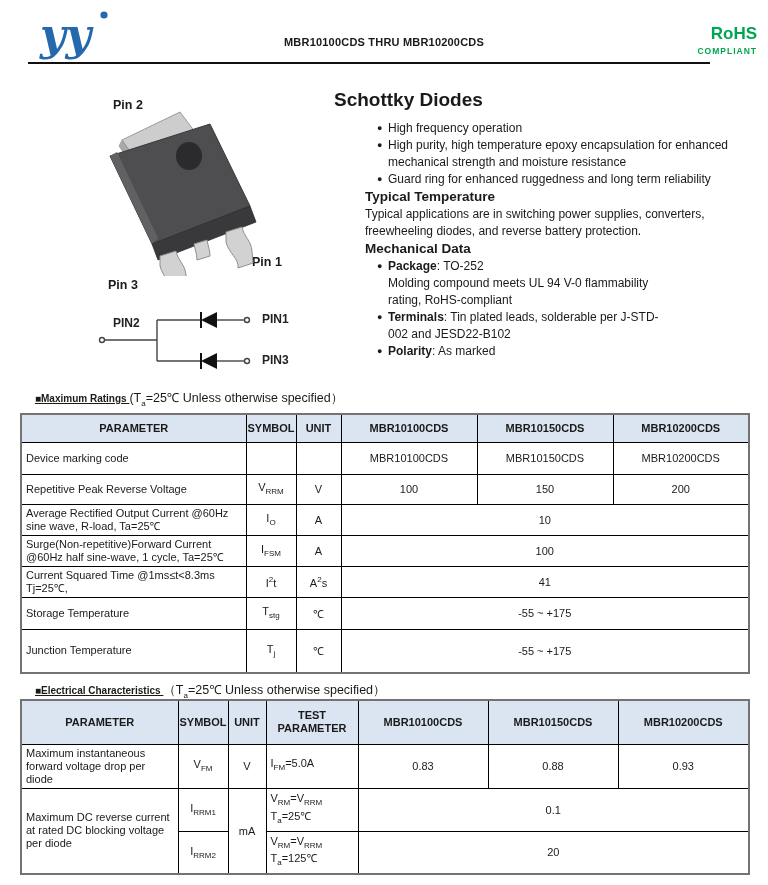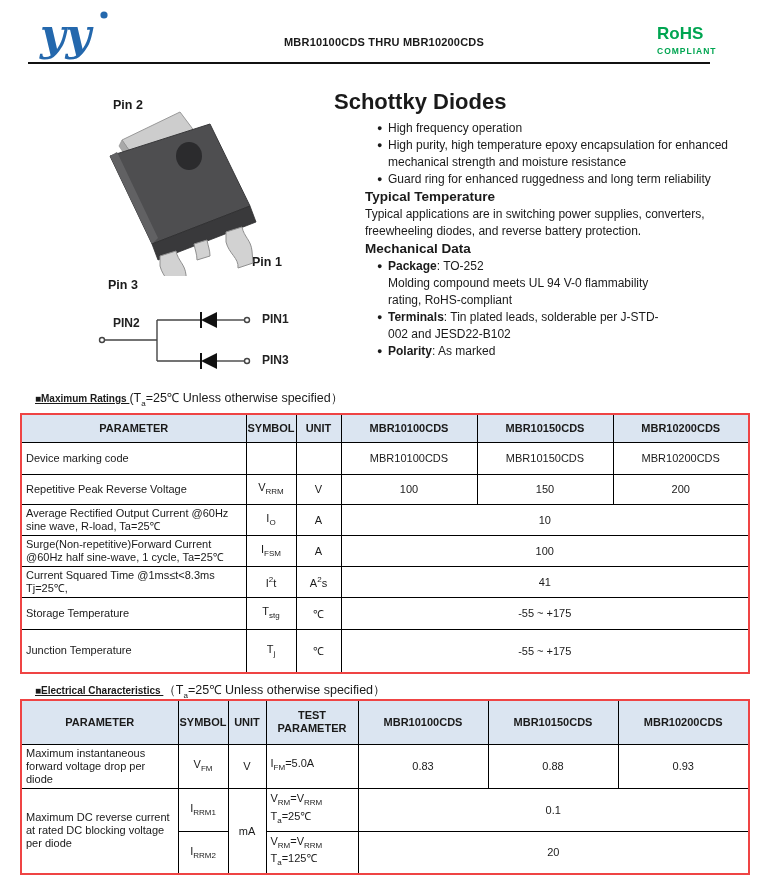--- a/index.html
+++ b/index.html
@@ -1,27 +1,27 @@
 <!DOCTYPE html>
 <html><head>
 <meta charset="utf-8">
 <style>
   * { margin:0; padding:0; box-sizing:border-box; }
   html,body { width:768px; height:885px; background:#ffffff; font-family:"Liberation Sans", sans-serif; color:#1a1a1a; overflow:hidden; }
   .abs { position:absolute; }
 
   
   .page-title { position:absolute; top:36px; left:0; width:768px; text-align:center; font-size:11px; font-weight:bold; letter-spacing:0.2px; }
-  .rohs-box { position:absolute; top:24px; left:657px; width:100px; text-align:left; }
+  .rohs-box { position:absolute; top:24px; left:657px; width:100px; text-align:right; }
   .rohs-main { font-size:17px; font-weight:bold; }
   .rohs-sub  { font-size:8.5px; font-weight:bold; letter-spacing:1px; margin-top:2px; }
   .header-rule { position:absolute; top:62px; left:28px; width:682px; height:2px; background:#111; }
 
   
-  .subtitle { position:absolute; top:89px; left:334px; font-size:22px; font-weight:bold; }
+  .subtitle { position:absolute; top:89px; left:334px; font-size:19px; font-weight:bold; }
 
   
   .right-col { position:absolute; top:120px; left:365px; width:398px; font-size:12px; line-height:17px; }
   .sec-head { font-size:13.5px; font-weight:bold; line-height:18px; }
   .bullet { display:flex; margin-left:12px; }
   .bullet .dot { width:11px; flex:0 0 11px; font-size:9px; line-height:17px; }
   .sub-line { margin-left:23px; }
   .b-label { font-weight:bold; }
 
   
@@ -31,21 +31,21 @@
   
   .table-title { position:absolute; font-size:12.5px; }
   .table-title b { font-size:10px;text-decoration:underline; }
   sub { font-size:8px; }
   sup { font-size:8px; }
 
   
   table { border-collapse:collapse; table-layout:fixed; width:728px; }
   .dtable { position:absolute; left:20px; }
   .dtable td, .dtable th { border:1px solid #000; font-size:11px; vertical-align:middle; overflow:hidden; }
-  .dtable { border:2px solid #ef4444; }
+  .dtable { border:2px solid #737373; }
   .dtable th { background:#dbe5f1; font-weight:bold; text-align:center; }
   .param-cell { text-align:left; padding:2px 4px; line-height:13px; }
   .c { text-align:center; }
   .symtxt { font-size:11.5px; }
 </style>
 </head>
 <body>
 
 <div class="abs" style="top:6px;left:38px;width:90px;height:56px;">
   <svg width="90" height="56" viewBox="0 0 90 56">

